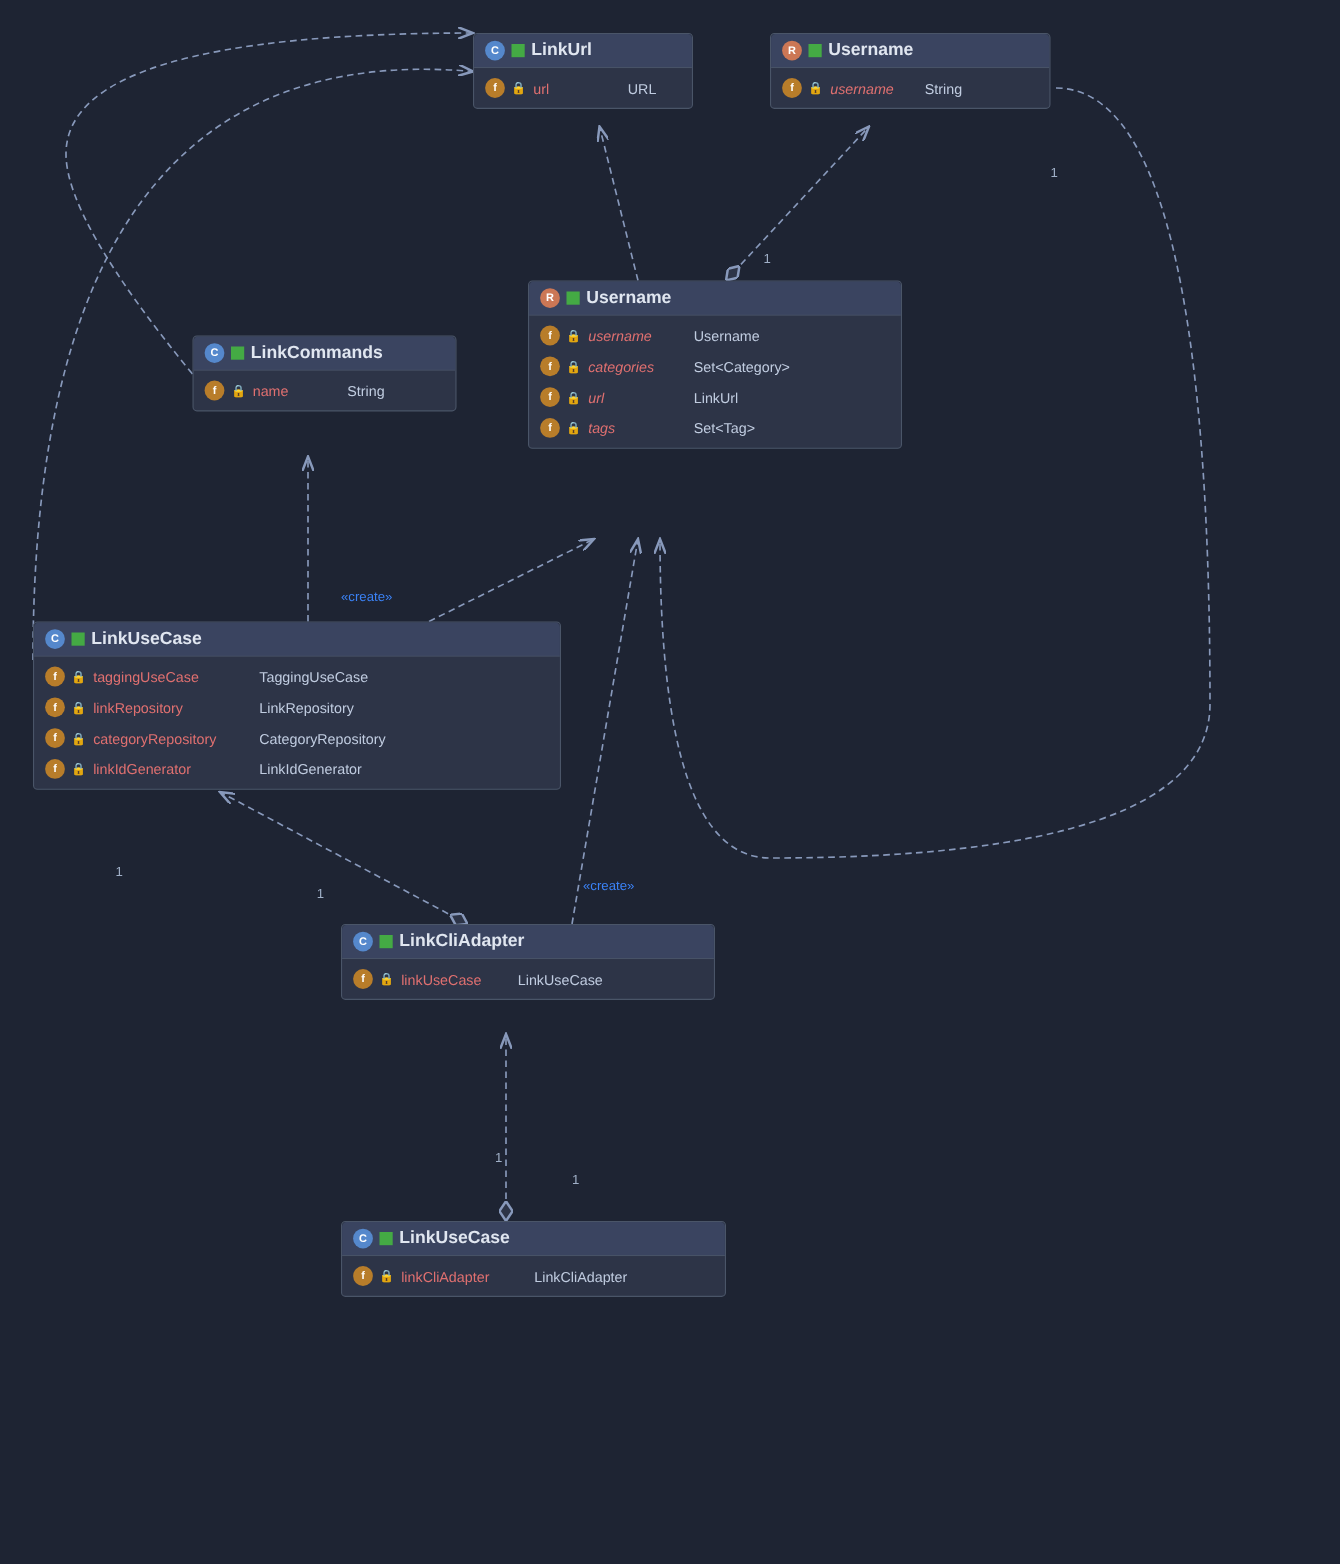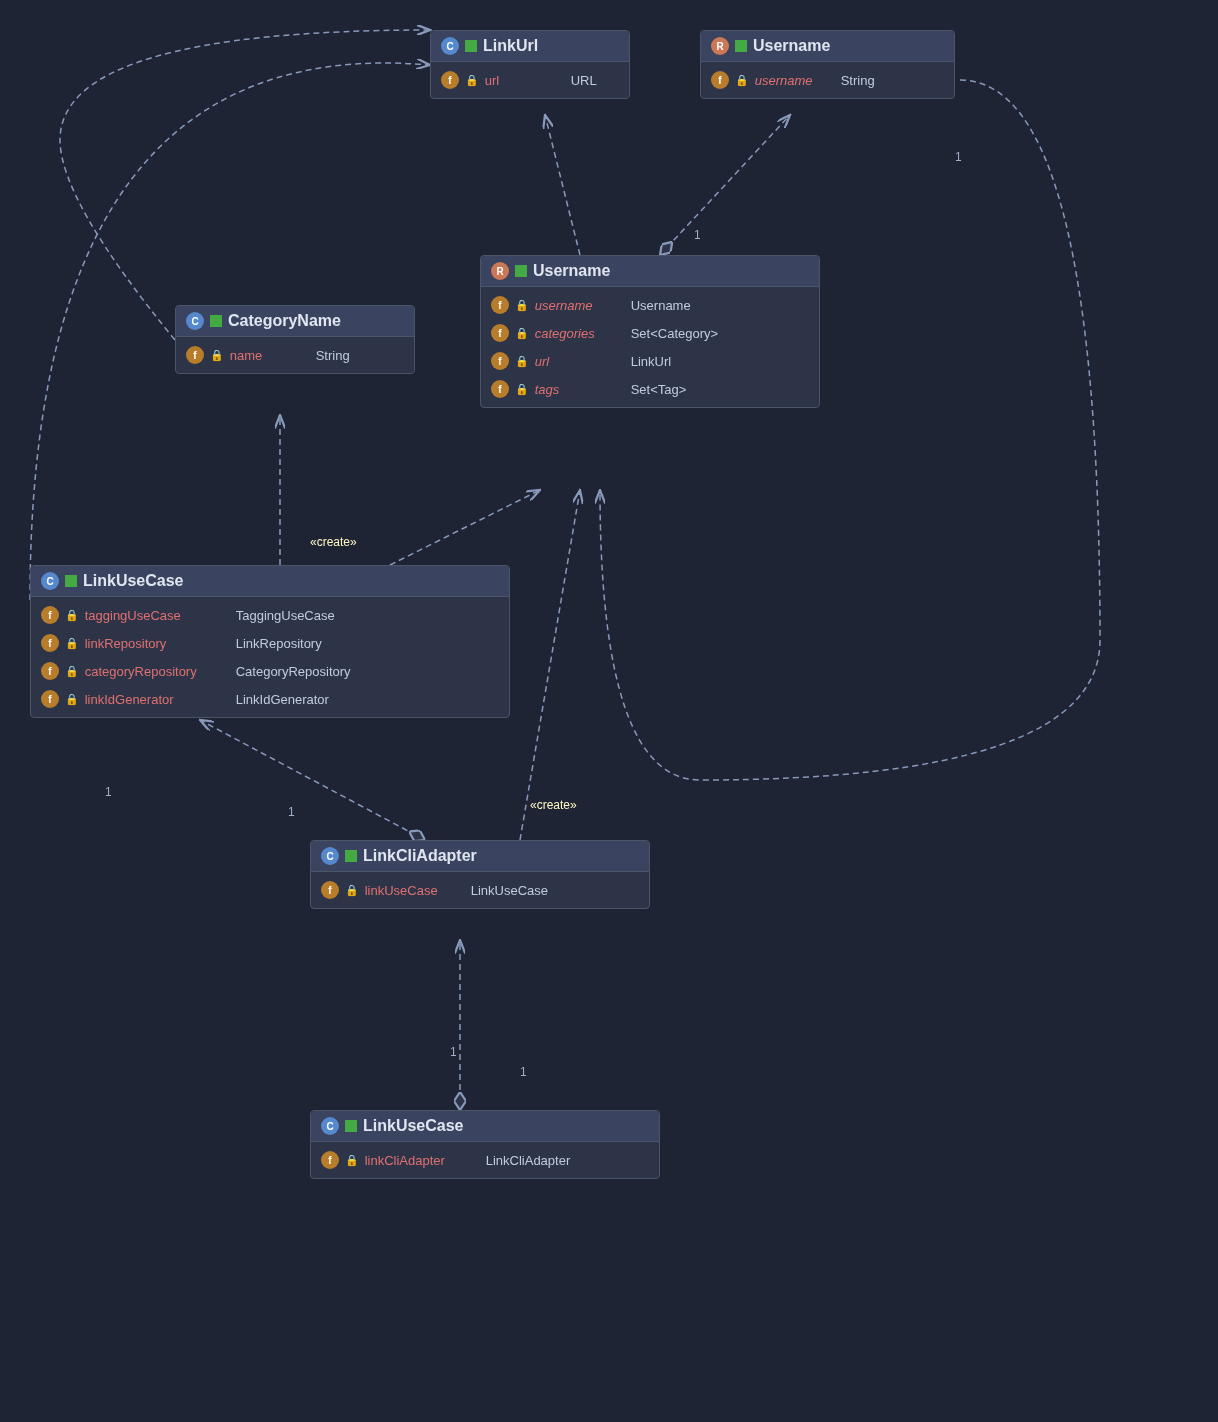--- a/index.html
+++ b/index.html
@@ -87,21 +87,21 @@
     }
     .green-square {
       width: 12px;
       height: 12px;
       background: #44aa44;
       flex-shrink: 0;
       display: inline-block;
     }
     .create-label {
       position: absolute;
-      color: #fef9c3;
+      color: #3b82f6;
       font-size: 12px;
       z-index: 3;
     }
     .number-label {
       position: absolute;
       color: #a0b0c8;
       font-size: 12px;
       z-index: 3;
     }
   </style>
@@ -180,21 +180,21 @@
         <span class="field-name">username</span>
         <span class="field-type">String</span>
       </div>
     </div>
   </div>
 
   <div class="uml-box" style="left:175px; top:305px; width:240px;">
     <div class="uml-header">
       <span class="icon-circle icon-c">C</span>
       <span class="green-square"></span>
-      <span class="title">CategoryName</span>
+      <span class="title">LinkCommands</span>
     </div>
     <div class="uml-fields">
       <div class="uml-field">
         <span class="icon-circle icon-f">f</span>
         <span class="lock-icon">🔒</span>
         <span class="field-name normal">name</span>
         <span class="field-type">String</span>
       </div>
     </div>
   </div>

